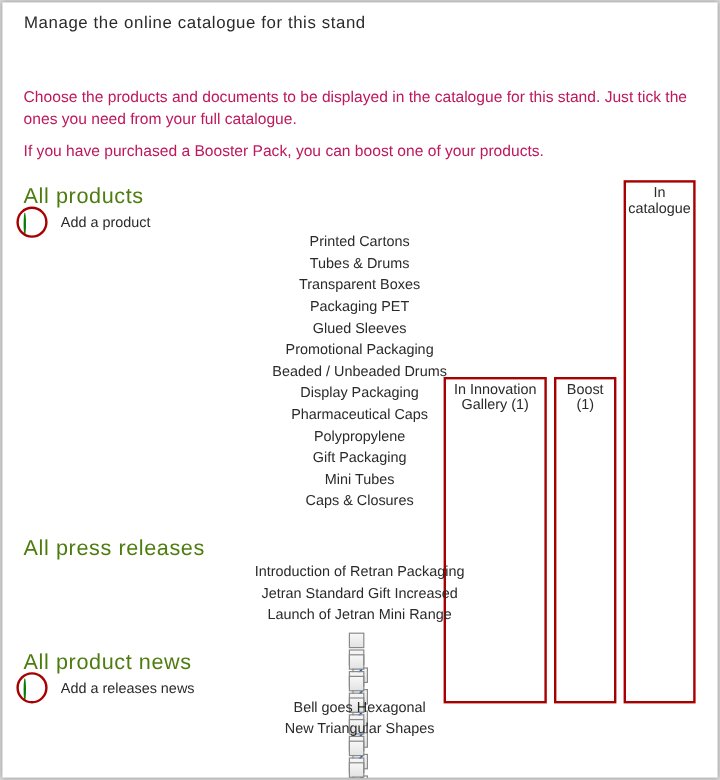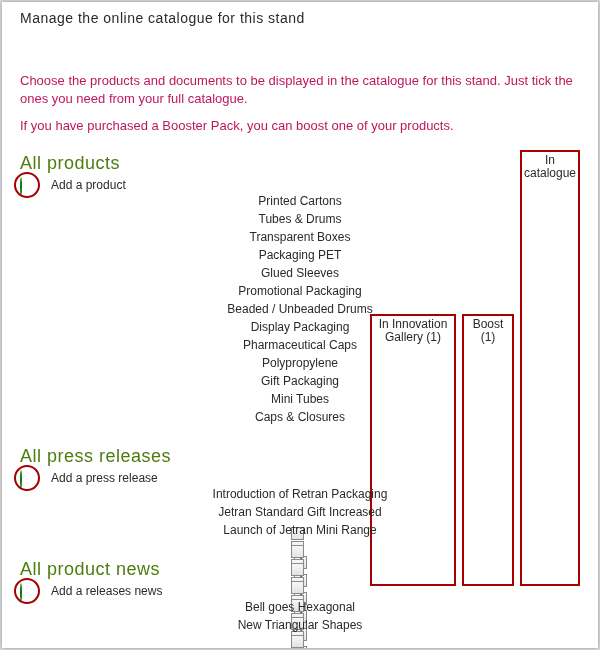--- a/index.html
+++ b/index.html
@@ -256,27 +256,20 @@
             <span class="label">Caps &amp; Closures</span>
             <span class="cell cell-innov"><span class="chk"></span></span>
             <span class="cell cell-boost"><span class="chk"></span></span>
             <span class="cell cell-cat"><span class="chk checked"></span></span>
           </div>
         </div>
     </div>
 
     <div class="section">
       <div class="section-heading">All press releases</div>
-      <div class="add-row">
-        <span class="add-icon-wrap">
-          <span class="add-icon"></span>
-          <span class="ring"></span>
-        </span>
-        <span class="add-label">Add a press release</span>
-      </div>
       <div id="press-rows">
           <div class="row">
             <span class="label">Introduction of Retran Packaging</span>
             <span class="cell cell-innov"></span>
             <span class="cell cell-boost"></span>
             <span class="cell cell-cat"><span class="chk checked"></span></span>
           </div>
           <div class="row">
             <span class="label">Jetran Standard Gift Increased</span>
             <span class="cell cell-innov"></span>

